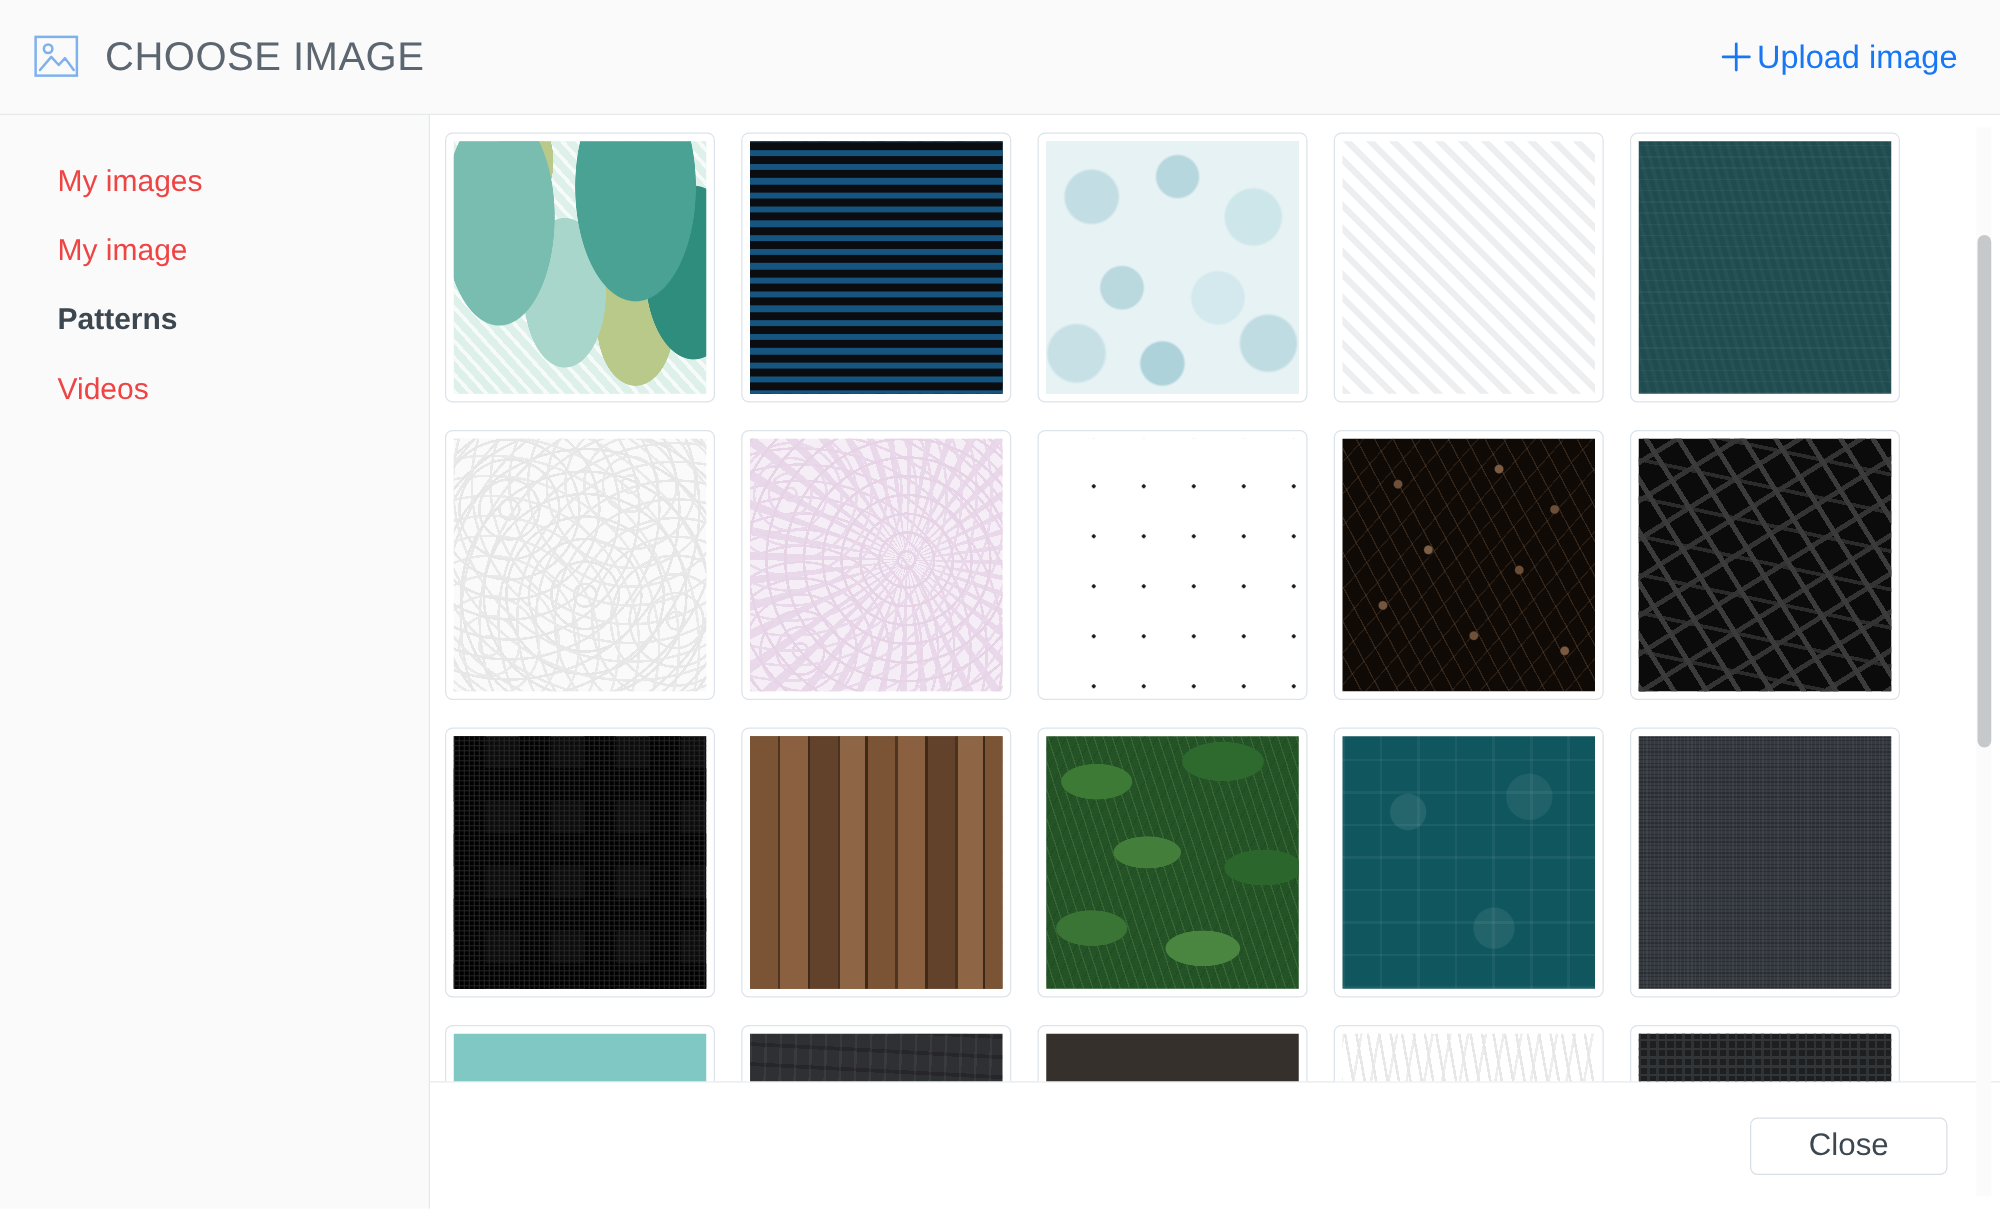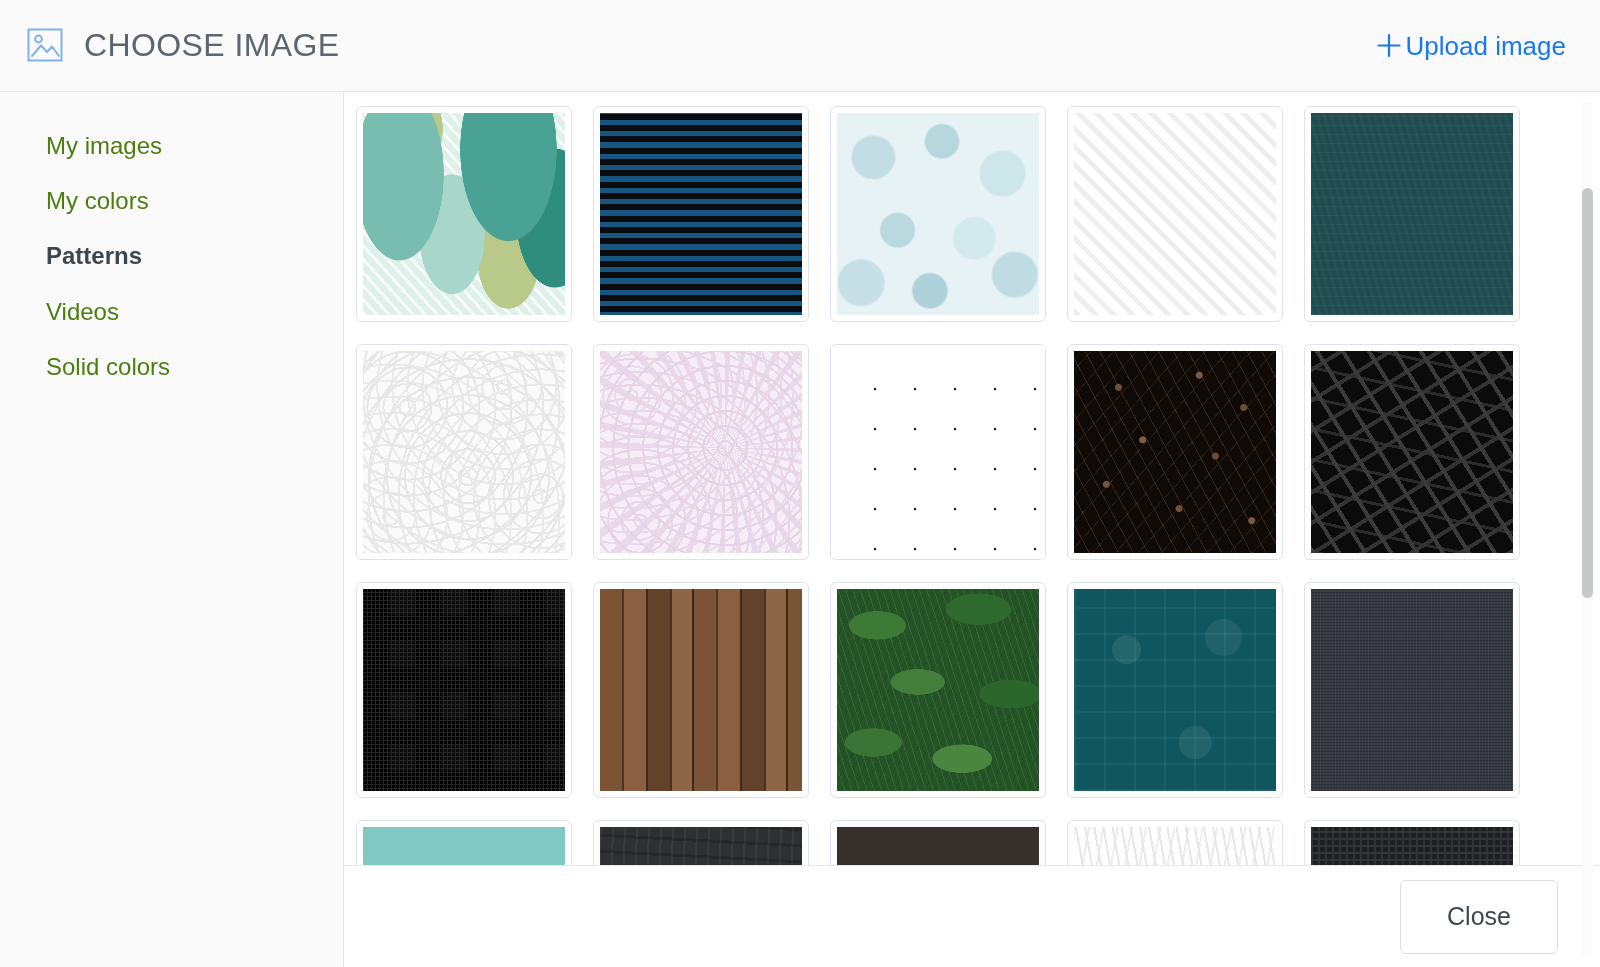--- a/index.html
+++ b/index.html
@@ -61,21 +61,21 @@
   
   .sidebar {
     width: 344px; min-width: 344px;
     background: #fafafa;
     border-right: 1px solid #e6e9ec;
     padding-top: 26px;
   }
   .sidebar-item {
     padding: 12px 0 12px 46px;
     font-size: 24px;
-    color: #4d7c0f;
+    color: #ef4444;
     cursor: pointer;
     line-height: 1.3;
   }
   .sidebar-item.active { font-weight: bold; color: #3d4750; }
 
   
   .content-wrap {
     flex: 1;
     display: flex; flex-direction: column;
     min-width: 0;
@@ -129,21 +129,21 @@
 
   
   .footer {
     height: 102px; min-height: 102px;
     border-top: 1px solid #e6e9ec;
     display: flex; align-items: center; justify-content: flex-end;
     padding-right: 42px;
     background: #fff;
   }
   .close-btn {
-    min-width: 158px; height: 74px;
+    min-width: 158px; height: 46px;
     border: 1px solid #d9dee3;
     border-radius: 6px;
     background: #ffffff;
     color: #3d4750;
     font-size: 25px;
     font-family: inherit;
     cursor: pointer;
   }
 
   
@@ -333,24 +333,23 @@
         </svg>
       </span>
       <span>Upload image</span>
     </button>
   </div>
 
   <div class="body">
 
     <div class="sidebar">
       <div class="sidebar-item">My images</div>
-      <div class="sidebar-item">My colors</div>
+      <div class="sidebar-item">My image</div>
       <div class="sidebar-item active">Patterns</div>
       <div class="sidebar-item">Videos</div>
-      <div class="sidebar-item">Solid colors</div>
     </div>
 
     <div class="content-wrap">
       <div class="grid-scroll">
         <div class="grid">
           <div class="tile">
               <div class="swatch p-leaves"></div>
             </div>
           <div class="tile">
               <div class="swatch p-tribal"></div>

